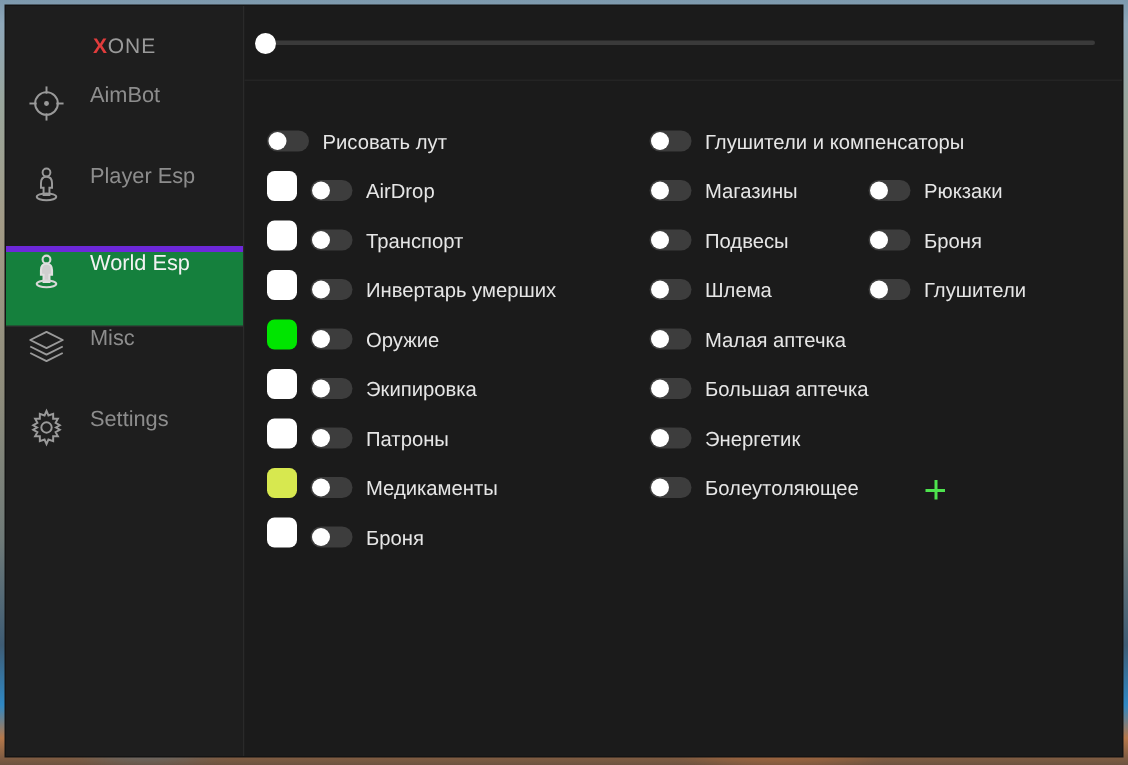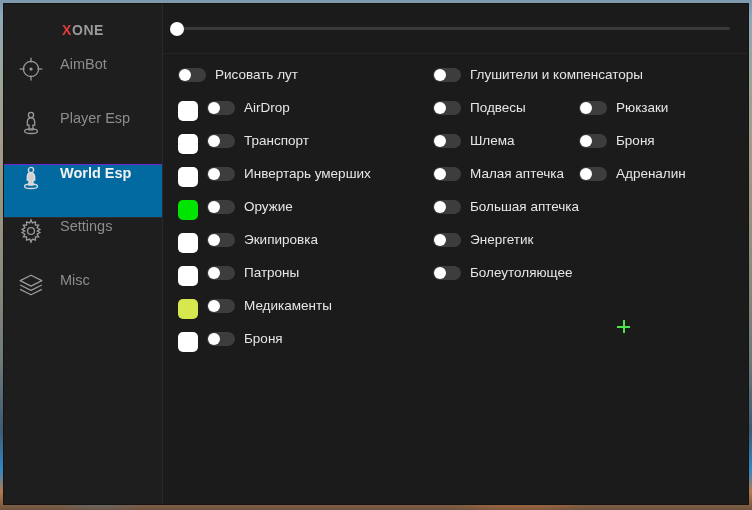--- a/index.html
+++ b/index.html
@@ -44,39 +44,38 @@
     border-right: 1px solid #2a2a2a;
     flex: 0 0 159px;
     position: relative;
   }
   .brand {
     height: 52px;
     display: flex; align-items: center; justify-content: center;
     font-size: 14px; letter-spacing: .6px;
   }
   .brand .x { color: #e03c3c; font-weight: 700; }
-  .brand .one { color: #9a9a9a; font-weight: 700; }
+  .brand .one { color: #9a9a9a; font-weight: 400; }
 
   .nav-item {
     height: 54px;
     display: flex; 
     padding-left: 14px;
     gap: 16px;
     cursor: pointer;
     color: #8d8d8d;
     font-size: 14.5px;
   }
   .nav-item .ic { width: 26px; height: 26px; display:block; flex:0 0 26px; }
   .nav-item .ic svg { display:block; width: 26px; height: 26px; }
   .nav-item.active {
     color: #f2f2f2;
-    background: #0369a1;
-    border-top: 1px solid #6d28d9;
+    background: #15803d;
+    border-top: 4px solid #6d28d9;
     border-bottom: 1px solid #2c2c2c;
-    font-weight: bold;
   }
   .nav-item.active .ic svg { stroke: #d8d8d8; }
 
   
   #content {
     flex: 1 1 auto;
     position: relative;
     background: #1b1b1b;
   }
 
@@ -111,21 +110,21 @@
     padding: 14px 0 0 0;
     height: calc(100% - 50px);
   }
   .col { position: relative; }
   .col-a { width: 262px; padding-left: 15px; }
   .col-b { width: 148px; padding-left: 8px; }
   .col-c { width: 160px; padding-left: 6px; }
 
   .row {
     height: 33px;
-    display: flex; align-items: flex-start;
+    display: flex; align-items: flex-end;
     gap: 9px;
   }
   .row-label {
     font-size: 13.5px;
     color: #e6e6e6;
     white-space: nowrap;
     line-height: 1;
   }
 
   
@@ -217,38 +216,38 @@
           <circle cx="12" cy="4.6" r="2.4"></circle>
           <path d="M12 7.2 C9.6 7.2 8.6 9 8.6 11.2 L8.6 14 L10.2 14 L10.2 18.4 L13.8 18.4 L13.8 14 L15.4 14 L15.4 11.2 C15.4 9 14.4 7.2 12 7.2 Z" fill="#cfcfcf" stroke="#e0e0e0"></path>
           <ellipse cx="12" cy="19.6" rx="6" ry="2.1"></ellipse>
         </svg>
       </span>
       <span>World Esp</span>
     </div>
 
     <div class="nav-item">
       <span class="ic">
-        <svg viewBox="0 0 24 24" fill="none" stroke="#9a9a9a" stroke-width="1.2">
-          <circle cx="12" cy="12" r="3.2"></circle>
-          <path d="M12 1.8 L13.2 4.6 L16.1 3.6 L16.1 6.6 L19 6.6 L17.6 9.1 L20.2 10.6 L17.8 12 L20.2 13.4 L17.6 14.9 L19 17.4 L16.1 17.4 L16.1 20.4 L13.2 19.4 L12 22.2 L10.8 19.4 L7.9 20.4 L7.9 17.4 L5 17.4 L6.4 14.9 L3.8 13.4 L6.2 12 L3.8 10.6 L6.4 9.1 L5 6.6 L7.9 6.6 L7.9 3.6 L10.8 4.6 Z"></path>
-        </svg>
-      </span>
-      <span>Settings</span>
-    </div>
-
-    <div class="nav-item">
-      <span class="ic">
         <svg viewBox="0 0 24 24" fill="none" stroke="#9a9a9a" stroke-width="1.2" stroke-linejoin="round">
           <polygon points="12,3 22,8 12,13 2,8"></polygon>
           <polyline points="2,12 12,17 22,12"></polyline>
           <polyline points="2,16 12,21 22,16"></polyline>
         </svg>
       </span>
       <span>Misc</span>
     </div>
+
+    <div class="nav-item">
+      <span class="ic">
+        <svg viewBox="0 0 24 24" fill="none" stroke="#9a9a9a" stroke-width="1.2">
+          <circle cx="12" cy="12" r="3.2"></circle>
+          <path d="M12 1.8 L13.2 4.6 L16.1 3.6 L16.1 6.6 L19 6.6 L17.6 9.1 L20.2 10.6 L17.8 12 L20.2 13.4 L17.6 14.9 L19 17.4 L16.1 17.4 L16.1 20.4 L13.2 19.4 L12 22.2 L10.8 19.4 L7.9 20.4 L7.9 17.4 L5 17.4 L6.4 14.9 L3.8 13.4 L6.2 12 L3.8 10.6 L6.4 9.1 L5 6.6 L7.9 6.6 L7.9 3.6 L10.8 4.6 Z"></path>
+        </svg>
+      </span>
+      <span>Settings</span>
+    </div>
   </aside>
 
   <main id="content">
 
     <div id="slider-strip">
       <div class="slider-track">
         <div class="slider-knob" id="slider-knob" style="left: 0%;"></div>
       </div>
     </div>
 
@@ -332,20 +331,26 @@
         <div class="row">
           <span class="toggle">
               <span class="knob"></span>
             </span>
           <span class="row-label">Глушители и компенсаторы</span>
         </div>
         <div class="row">
           <span class="toggle">
               <span class="knob"></span>
             </span>
+          <span class="row-label">Магазины</span>
+        </div>
+        <div class="row">
+          <span class="toggle">
+              <span class="knob"></span>
+            </span>
           <span class="row-label">Подвесы</span>
         </div>
         <div class="row">
           <span class="toggle">
               <span class="knob"></span>
             </span>
           <span class="row-label">Шлема</span>
         </div>
         <div class="row">
           <span class="toggle">
@@ -384,21 +389,21 @@
         <div class="row">
           <span class="toggle">
               <span class="knob"></span>
             </span>
           <span class="row-label">Броня</span>
         </div>
         <div class="row">
           <span class="toggle">
               <span class="knob"></span>
             </span>
-          <span class="row-label">Адреналин</span>
+          <span class="row-label">Глушители</span>
         </div>
       </section>
 
     </div>
 
     <div id="crosshair" style="left: 454px; top: 316px;"></div>
   </main>
 </div>
 
 </body></html>

